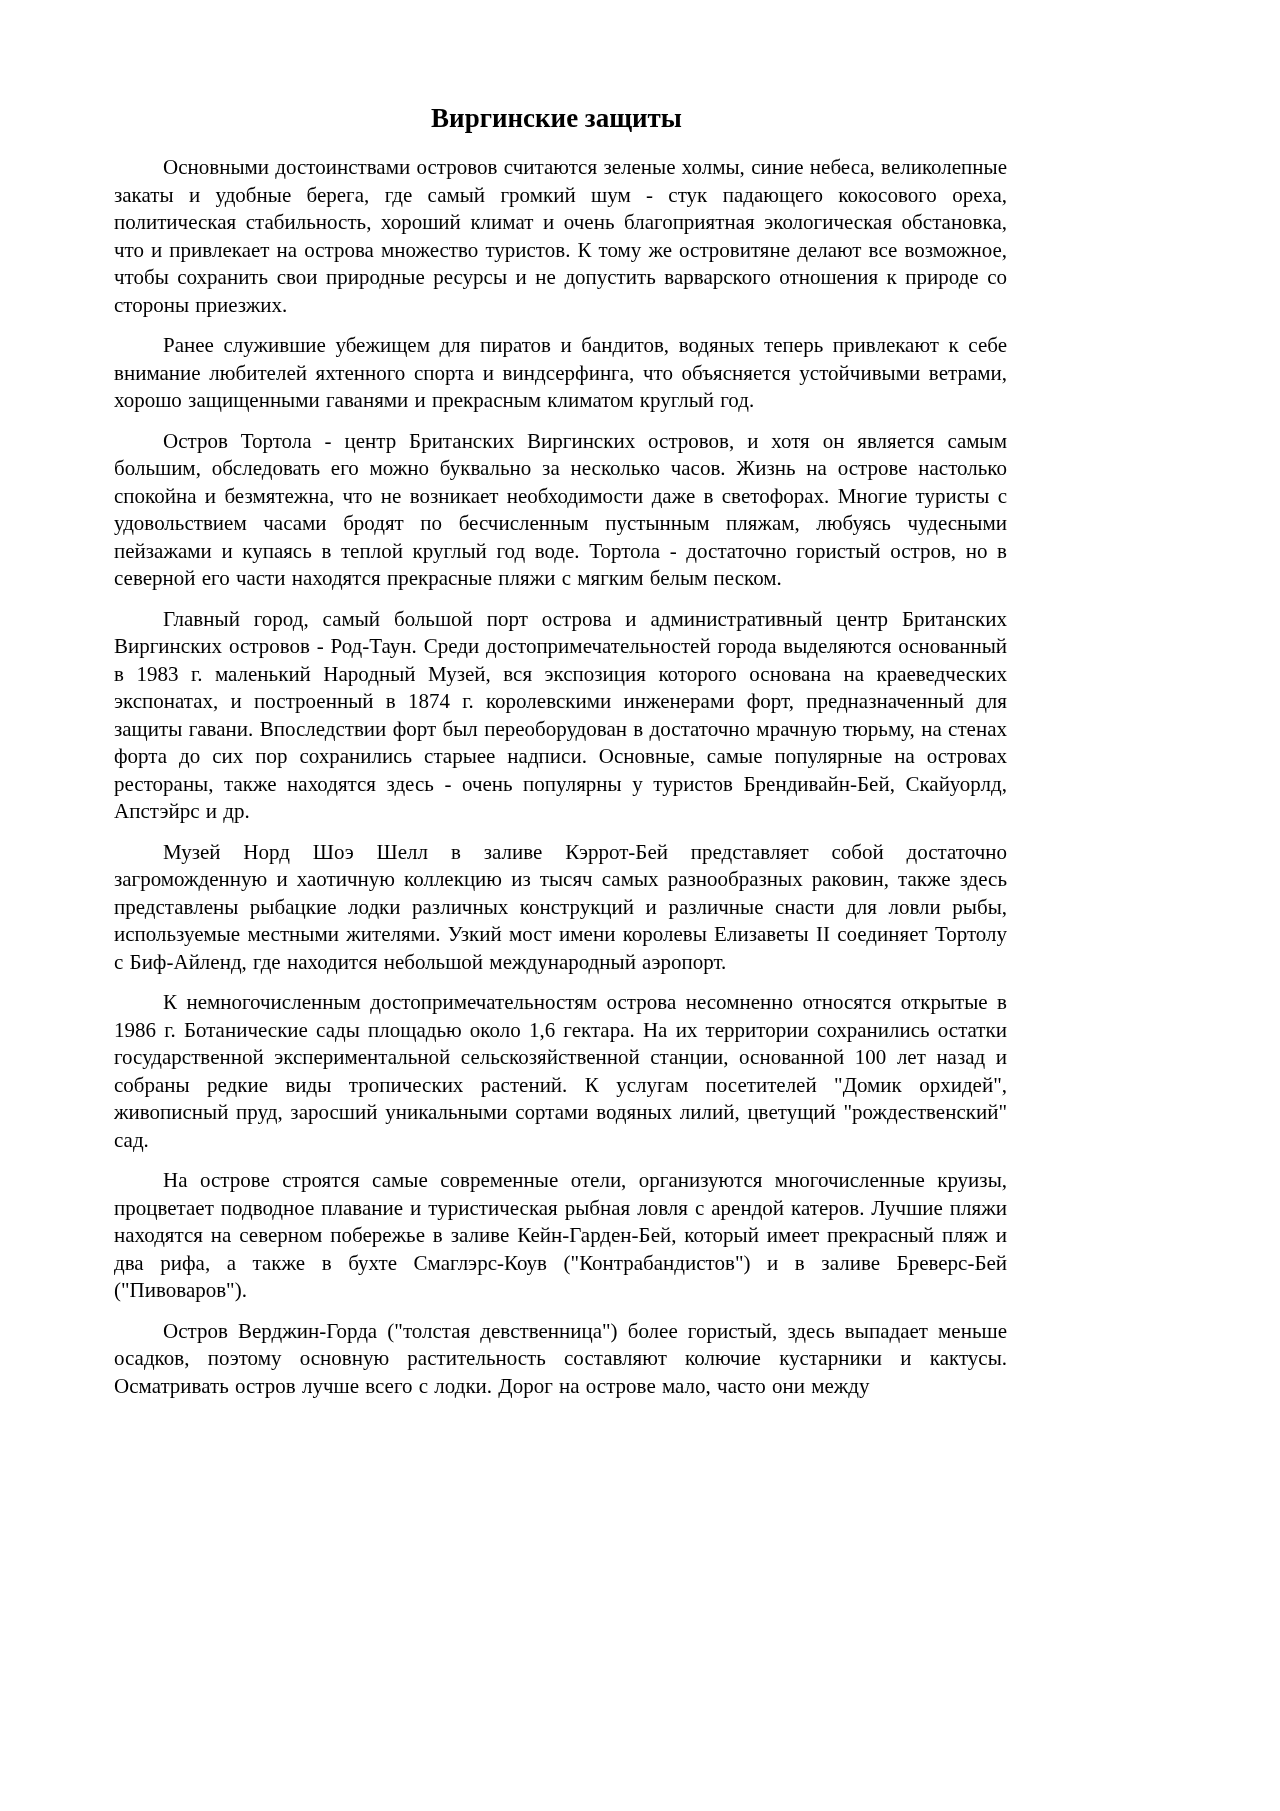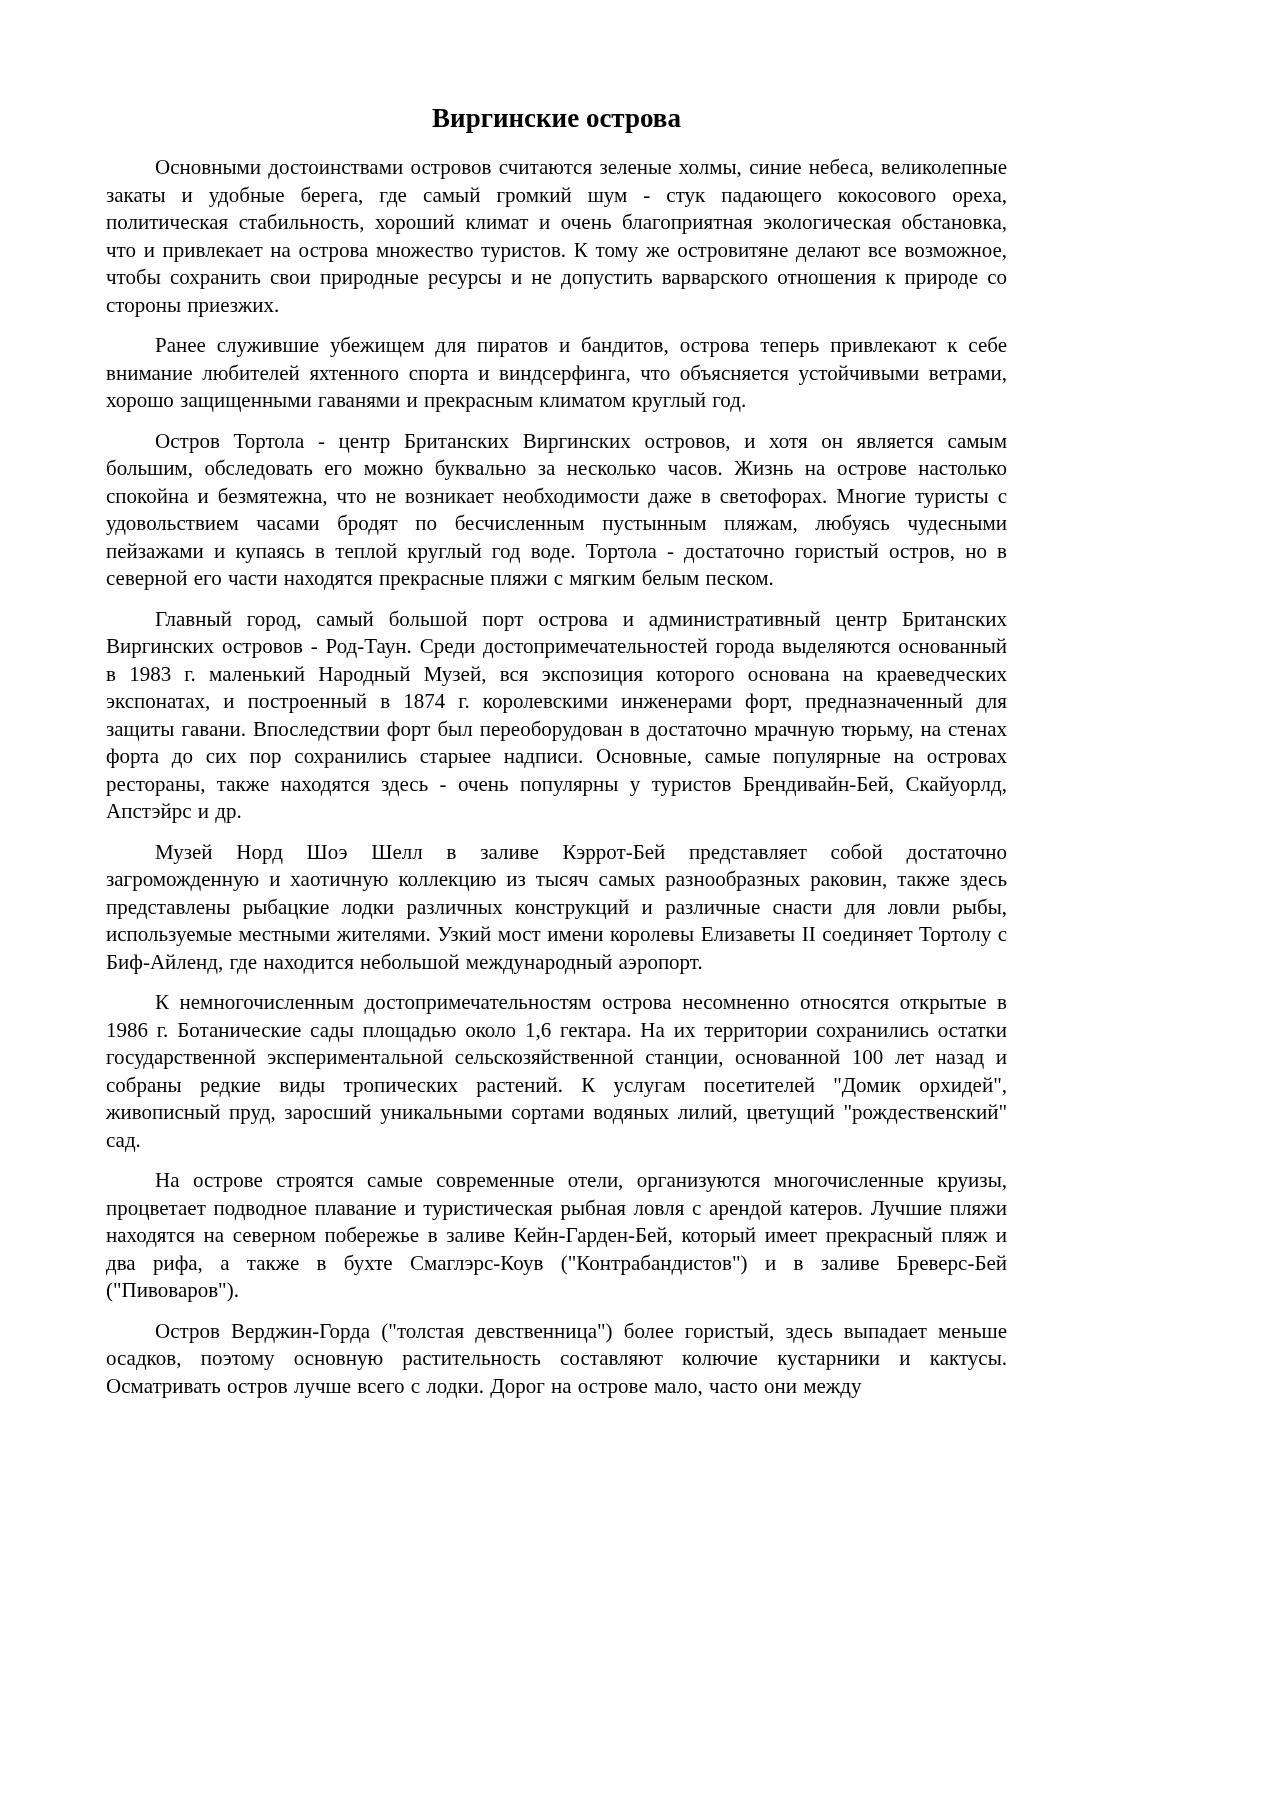--- a/index.html
+++ b/index.html
@@ -21,34 +21,34 @@
     padding: 102px 273px 60px 106px;
   }
   .doc-title {
     margin: 0 0 20px 0;
     font-size: 27px;
     font-weight: bold;
     text-align: center;
     line-height: 1.2;
   }
   .para {
-    margin: 0 0 13px 0;
+    margin: 0 0 13px 8px;
     font-size: 21px;
     line-height: 27.5px;
     text-align: justify;
     text-indent: 49px;
     word-spacing: 1px;
   }
 </style>
 </head>
 <body>
 
 <div class="page">
-  <h1 class="doc-title">Виргинские острова</h1>
+  <h1 class="doc-title">Виргинские защиты</h1>
   <p class="para">Основными достоинствами островов считаются зеленые холмы, синие небеса, великолепные закаты и удобные берега, где самый громкий шум - стук падающего кокосового ореха, политическая стабильность, хороший климат и очень благоприятная экологическая обстановка, что и привлекает на острова множество туристов. К тому же островитяне делают все возможное, чтобы сохранить свои природные ресурсы и не допустить варварского отношения к природе со стороны приезжих.</p>
-  <p class="para">Ранее служившие убежищем для пиратов и бандитов, острова теперь привлекают к себе внимание любителей яхтенного спорта и виндсерфинга, что объясняется устойчивыми ветрами, хорошо защищенными гаванями и прекрасным климатом круглый год.</p>
+  <p class="para">Ранее служившие убежищем для пиратов и бандитов, водяных теперь привлекают к себе внимание любителей яхтенного спорта и виндсерфинга, что объясняется устойчивыми ветрами, хорошо защищенными гаванями и прекрасным климатом круглый год.</p>
   <p class="para">Остров Тортола - центр Британских Виргинских островов, и хотя он является самым большим, обследовать его можно буквально за несколько часов. Жизнь на острове настолько спокойна и безмятежна, что не возникает необходимости даже в светофорах. Многие туристы с удовольствием часами бродят по бесчисленным пустынным пляжам, любуясь чудесными пейзажами и купаясь в теплой круглый год воде. Тортола - достаточно гористый остров, но в северной его части находятся прекрасные пляжи с мягким белым песком.</p>
   <p class="para">Главный город, самый большой порт острова и административный центр Британских Виргинских островов - Род-Таун. Среди достопримечательностей города выделяются основанный в 1983 г. маленький Народный Музей, вся экспозиция которого основана на краеведческих экспонатах, и построенный в 1874 г. королевскими инженерами форт, предназначенный для защиты гавани. Впоследствии форт был переоборудован в достаточно мрачную тюрьму, на стенах форта до сих пор сохранились старыее надписи. Основные, самые популярные на островах рестораны, также находятся здесь - очень популярны у туристов Брендивайн-Бей, Скайуорлд, Апстэйрс и др.</p>
   <p class="para">Музей Норд Шоэ Шелл в заливе Кэррот-Бей представляет собой достаточно загроможденную и хаотичную коллекцию из тысяч самых разнообразных раковин, также здесь представлены рыбацкие лодки различных конструкций и различные снасти для ловли рыбы, используемые местными жителями. Узкий мост имени королевы Елизаветы II соединяет Тортолу с Биф-Айленд, где находится небольшой международный аэропорт.</p>
   <p class="para">К немногочисленным достопримечательностям острова несомненно относятся открытые в 1986 г. Ботанические сады площадью около 1,6 гектара. На их территории сохранились остатки государственной экспериментальной сельскозяйственной станции, основанной 100 лет назад и собраны редкие виды тропических растений. К услугам посетителей "Домик орхидей", живописный пруд, заросший уникальными сортами водяных лилий, цветущий "рождественский" сад.</p>
   <p class="para">На острове строятся самые современные отели, организуются многочисленные круизы, процветает подводное плавание и туристическая рыбная ловля с арендой катеров. Лучшие пляжи находятся на северном побережье в заливе Кейн-Гарден-Бей, который имеет прекрасный пляж и два рифа, а также в бухте Смаглэрс-Коув ("Контрабандистов") и в заливе Бреверс-Бей ("Пивоваров").</p>
   <p class="para">Остров Верджин-Горда ("толстая девственница") более гористый, здесь выпадает меньше осадков, поэтому основную растительность составляют колючие кустарники и кактусы. Осматривать остров лучше всего с лодки. Дорог на острове мало, часто они между</p>
 </div>
 
 </body></html>

